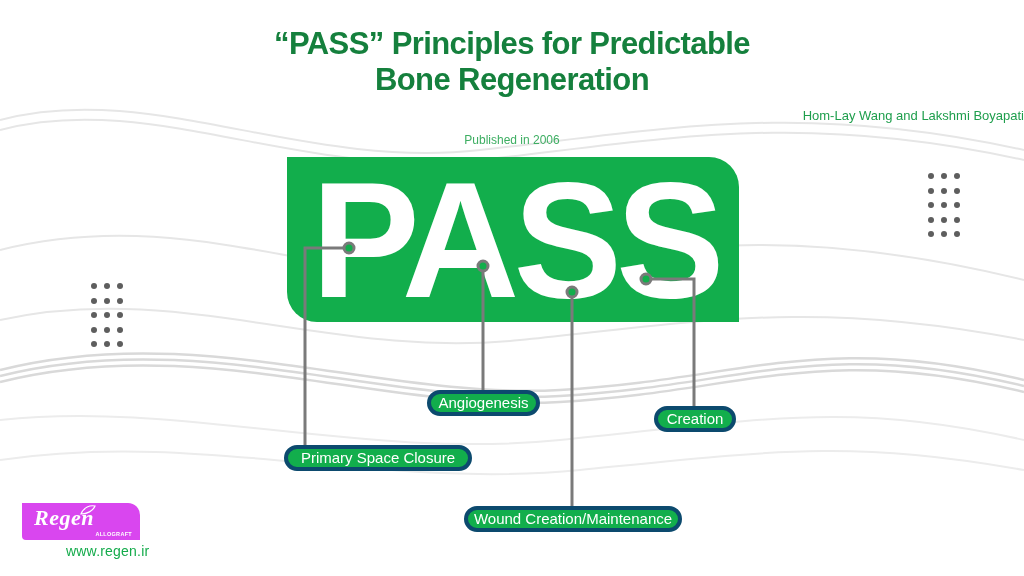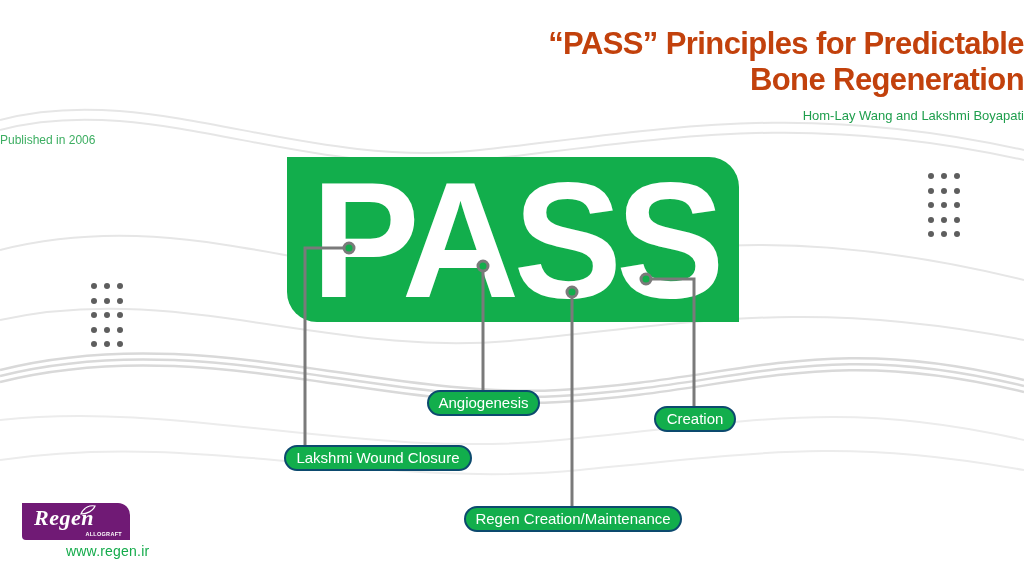--- a/index.html
+++ b/index.html
@@ -1,29 +1,29 @@
 <!DOCTYPE html>
 <html><head>
 <meta charset="utf-8">
 <style>
   html, body { margin:0; padding:0; }
   body { width:1024px; height:576px; position:relative; overflow:hidden; background:#ffffff; font-family:"Liberation Sans", sans-serif; }
   .bg-waves { position:absolute; left:0; top:0; width:1024px; height:576px; }
-  .title { position:absolute; left:0; width:1024px; text-align:right; color:#c2410c; font-weight:700; font-size:31px; line-height:36px; letter-spacing:-0.6px; margin:0; }
+  .title { position:absolute; left:0; width:1024px; text-align:center; color:#15803d; font-weight:700; font-size:31px; line-height:36px; letter-spacing:-0.6px; margin:0; }
   .title.l1 { top:26px; }
   .title.l2 { top:62px; }
   .authors { position:absolute; top:108px; left:0; width:1024px; text-align:right; color:#1e9e4c; font-size:13px; }
-  .published { position:absolute; top:133px; left:0; width:1024px; text-align:left; color:#3dae62; font-size:12px; }
+  .published { position:absolute; top:133px; left:0; width:1024px; text-align:center; color:#3dae62; font-size:12px; }
   .panel { position:absolute; left:287px; top:157px; width:452px; height:165px; background:#12ae4c; border-top-right-radius:30px; border-bottom-left-radius:30px; }
   .pass-word { position:absolute; left:300px; top:160px; width:430px; height:160px; display:flex; align-items:center; justify-content:center; color:#ffffff; font-weight:700; font-size:166px; letter-spacing:-6px; transform:scaleX(0.98); font-family:"Liberation Sans", sans-serif; line-height:1; }
   .connectors { position:absolute; left:0; top:0; width:1024px; height:576px; pointer-events:none; }
-  .pill { position:absolute; background:#12ae4c; border:2px solid #0c4a6e; border-radius:14px; color:#ffffff; font-size:15px; line-height:20px; padding:0 9px; box-sizing:border-box; height:26px; display:flex; align-items:center; justify-content:center; white-space:nowrap; }
+  .pill { position:absolute; background:#12ae4c; border:4px solid #0c4a6e; border-radius:14px; color:#ffffff; font-size:15px; line-height:20px; padding:0 9px; box-sizing:border-box; height:26px; display:flex; align-items:center; justify-content:center; white-space:nowrap; }
   .dots { position:absolute; display:grid; grid-template-columns:repeat(3, 6px); grid-auto-rows:6px; column-gap:7px; row-gap:8.5px; }
   .dots span { width:6px; height:6px; border-radius:50%; background:#5e5e5e; display:block; }
-  .logo { position:absolute; left:22px; top:503px; width:108px; height:37px; background:#701a75; border-top-right-radius:12px; border-bottom-left-radius:4px; }
+  .logo { position:absolute; left:22px; top:503px; width:118px; height:37px; background:#d946ef; border-top-right-radius:12px; border-bottom-left-radius:4px; }
   .logo-word { position:absolute; left:12px; top:2px; color:#fff; font-family:"Liberation Serif", serif; font-style:italic; font-weight:700; font-size:22px; letter-spacing:0.5px; }
   .logo-sub { position:absolute; right:8px; bottom:3px; color:#fff; font-size:5.5px; font-weight:700; letter-spacing:0.3px; }
   .logo-leaf { position:absolute; left:58px; top:2px; }
   .website { position:absolute; left:26px; top:543px; color:#14ab4b; font-size:14px; letter-spacing:0.2px;margin-left:40px; }
 </style>
 </head>
 <body>
 
 <svg class="bg-waves" viewBox="0 0 1024 576" xmlns="http://www.w3.org/2000/svg">
   <g fill="none" stroke="#e6e6e6" stroke-width="2">
@@ -94,23 +94,23 @@
     <polyline points="646,279 694,279 694,407"></polyline>
   </g>
   <g fill="#12ae4c" stroke="#7a7a7a" stroke-width="3">
     <circle cx="349" cy="248" r="5"></circle>
     <circle cx="483" cy="266" r="5"></circle>
     <circle cx="572" cy="292" r="5"></circle>
     <circle cx="646" cy="279" r="5"></circle>
   </g>
 </svg>
 
-<div class="pill" style="left:284px; top:445px; width:188px;">Lakshmi Wound Closure</div>
+<div class="pill" style="left:284px; top:445px; width:188px;">Primary Space Closure</div>
 <div class="pill" style="left:427px; top:390px; width:113px;">Angiogenesis</div>
-<div class="pill" style="left:464px; top:506px; width:218px;">Regen Creation/Maintenance</div>
+<div class="pill" style="left:464px; top:506px; width:218px;">Wound Creation/Maintenance</div>
 <div class="pill" style="left:654px; top:406px; width:82px;">Creation</div>
 
 <div class="logo">
   <span class="logo-word">Regen</span>
   <svg class="logo-leaf" width="16" height="10" viewBox="0 0 16 10">
     <path d="M1 9 C 4 2, 10 0, 15 1 C 13 6, 7 9, 1 9 Z" fill="none" stroke="#ffffff" stroke-width="1.2"></path>
   </svg>
   <span class="logo-sub">ALLOGRAFT</span>
 </div>
 <div class="website">www.regen.ir</div>

